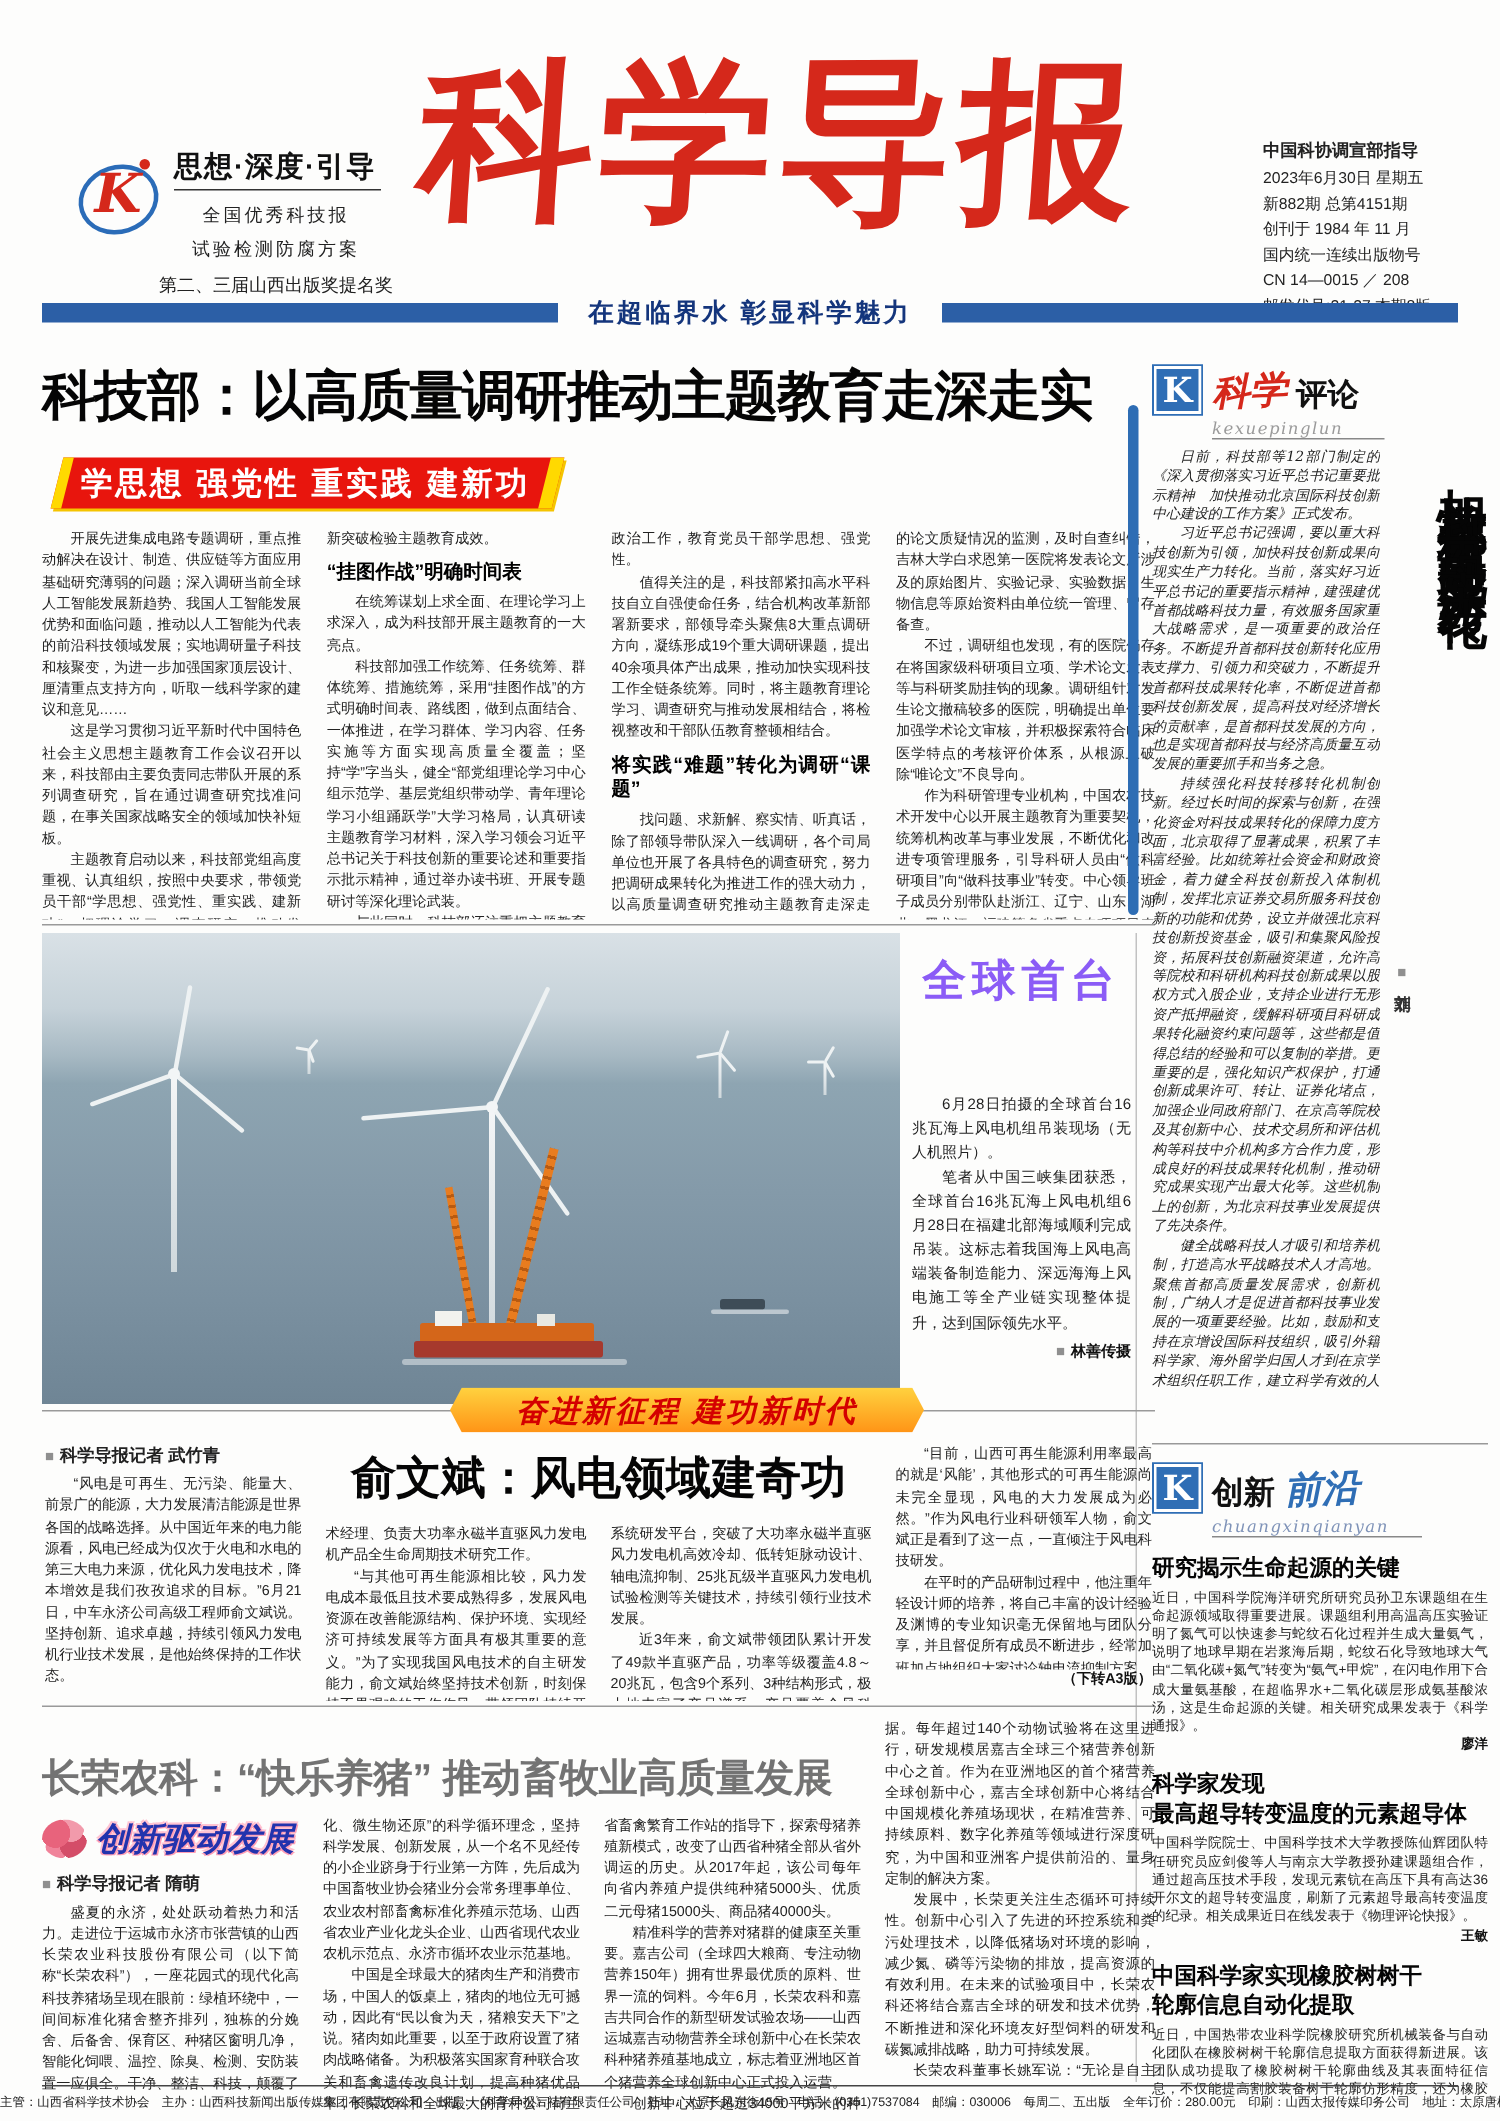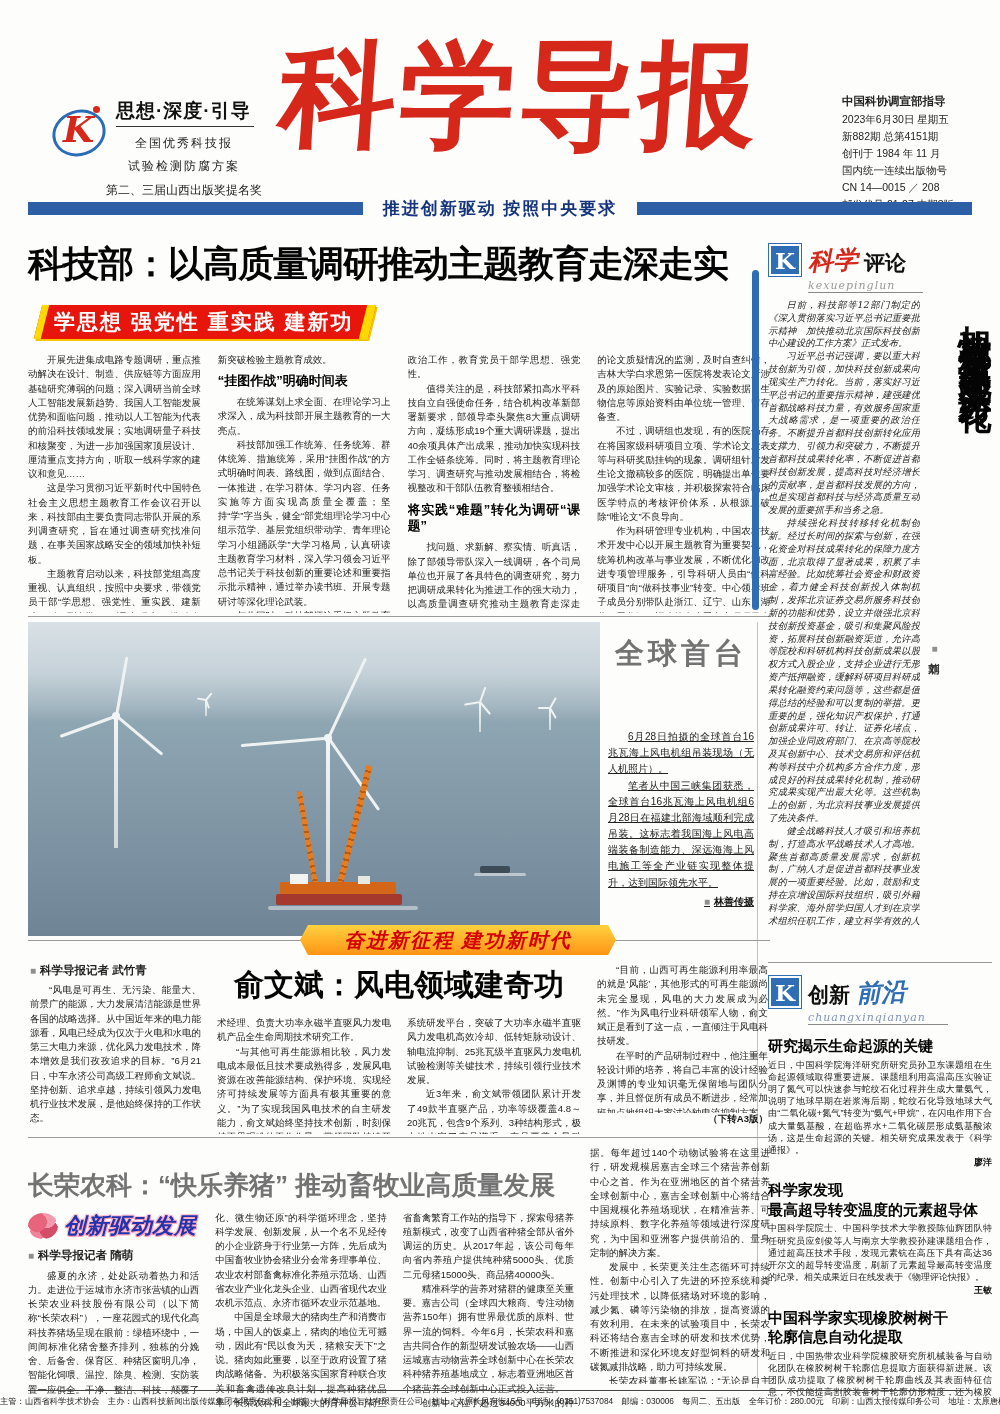--- a/index.html
+++ b/index.html
@@ -55,22 +55,22 @@
   .vert-head{writing-mode:vertical-rl;text-orientation:upright;font-size:33px;font-weight:900;color:#050505;letter-spacing:5px;line-height:1;}
   .vert-author{writing-mode:vertical-rl;text-orientation:upright;font-size:11px;font-weight:bold;color:#333;}
 
   
   .photo{background:linear-gradient(180deg,#d9e1e6 0%,#c6d2d9 16%,#a7b9c3 26%,#8ea5b2 32%,#849aa9 55%,#7a90a0 78%,#6f8595 100%);overflow:hidden;}
   .wt{position:absolute;}
   .wt .tower{position:absolute;left:-2px;top:0;width:4px;background:linear-gradient(180deg,#f4f6f7,#cfd8dc);}
   .wt .hub{position:absolute;left:-4px;top:-4px;width:8px;height:8px;border-radius:50%;background:#f2f5f6;}
   .wt .b{position:absolute;left:-1.5px;top:0;width:3px;border-radius:2px;background:#eef2f3;transform-origin:50% 0;}
   .vessel .boom{position:absolute;background:repeating-linear-gradient(180deg,#e87c1f 0 5px,#b85a10 5px 7px);}
-  .cap-title{font-size:29px;font-weight:900;letter-spacing:4px;text-align:center;color:#737373;}
-  .cap-text{font-size:10px;line-height:1.62;text-align:justify;color:#222;text-decoration:underline;}
+  .cap-title{font-size:29px;font-weight:900;letter-spacing:4px;text-align:center;color:#8b5cf6;}
+  .cap-text{font-size:10px;line-height:1.62;text-align:justify;color:#222;}
   .cap-text p{margin:0;text-indent:2em;}
 
   
   .feature{border-top:1px solid #9a9a9a;border-bottom:1px solid #9a9a9a;}
   .ribbon{clip-path:polygon(2.5% 0,97.5% 0,100% 50%,97.5% 100%,2.5% 100%,0 50%);
           background:linear-gradient(180deg,#ffd23f,#ff9416);display:flex;align-items:center;justify-content:center;}
   .ribbon span{color:#d40000;font-weight:900;font-size:20px;letter-spacing:2px;white-space:nowrap;}
   .feat-headline{font-size:30px;font-weight:900;text-align:center;color:#050505;margin:2px 0 10px;white-space:nowrap;}
   .feat-cols{display:flex;gap:16px;}
   .turn{text-align:right;font-size:9.5px;font-weight:bold;color:#111;}
@@ -127,21 +127,21 @@
     <div>2023年6月30日 星期五</div>
     <div>新882期 总第4151期</div>
     <div>创刊于 1984 年 11 月</div>
     <div>国内统一连续出版物号</div>
     <div>CN 14—0015 ／ 208</div>
     <div>邮发代号:21-27 本期8版</div>
   </div>
 
   <div class="abs slogan-bar" style="left:28px;top:197px;width:944px;">
     <div class="bar"></div>
-    <span class="txt">推进创新驱动 按照中央要求</span>
+    <span class="txt">在超临界水 彰显科学魅力</span>
     <div class="bar"></div>
   </div>
 
   <div class="abs" style="left:28px;top:240px;width:742px;height:374px;">
     <div class="lead-headline">科技部：以高质量调研推动主题教育走深走实</div>
     <div class="lead-banner" style="margin:16px 0 0 10px;">
       <span>学思想 强党性 重实践 建新功</span>
     </div>
     <div class="lead-cols" style="margin-top:14px;">
       <div class="c bt">

